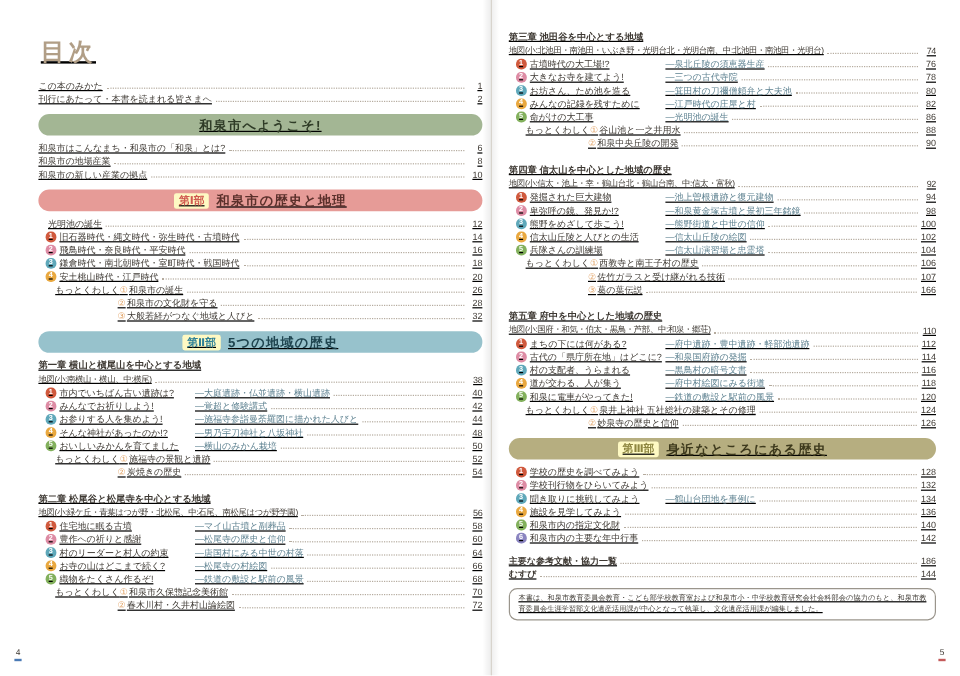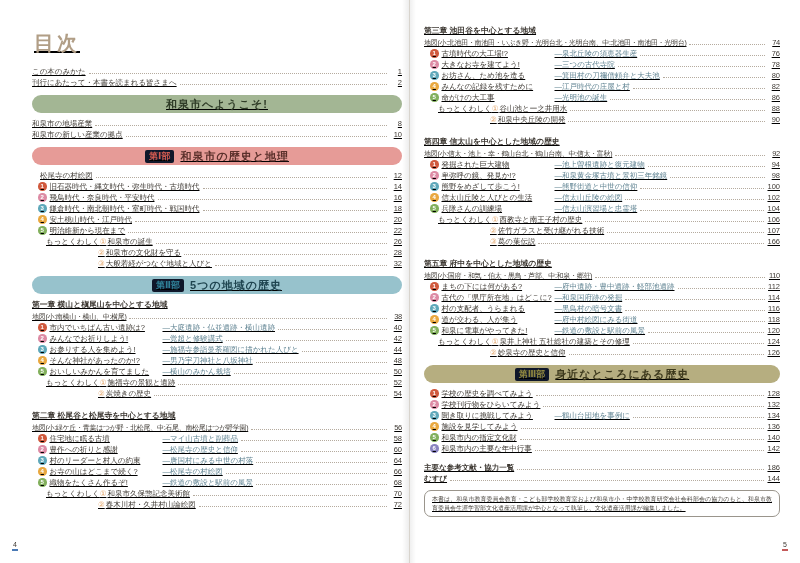--- a/index.html
+++ b/index.html
@@ -32,21 +32,21 @@
   .pg { flex:0 0 auto; min-width:12px; text-align:right; font-size:7.5px; }
 
   .ncirc { display:inline-flex; justify-content:center; align-items:center;
            width:8.5px; height:8.5px; border-radius:50%; color:#fff; font-size:6px;
            font-weight:700; margin-right:3px; flex:0 0 auto; }
   .ocirc { font-size:7.5px; margin-right:1px; flex:0 0 auto; }
   .more-pre { flex:0 0 auto; }
 
   .banner { height:18px; border-radius:9px; display:flex; align-items:center;
             justify-content:center; gap:6px; margin:7px 0 5px; }
-  .banner .part { background:#0f172a; border-radius:2px; padding:0 4px; font-weight:700;
+  .banner .part { background:#fef9c3; border-radius:2px; padding:0 4px; font-weight:700;
                   font-size:9px; line-height:13px; }
   .banner .btitle { font-weight:700; font-size:11px; letter-spacing:1px; }
 
   .chapter { font-size:7.8px; font-weight:700; color:#3e3933; height:12px;
              line-height:12px; margin-top:3px; white-space:nowrap; }
   .gap { height:8px; }
 
   .note-box { margin-top:6px; border:1px solid #9a958c; border-radius:7px;
               padding:4px 7px; font-size:6px; line-height:8.5px; color:#46423c;
               text-align:justify; }
@@ -74,35 +74,40 @@
         </div>
         <div class="row">
           <span class="lbl">刊行にあたって・本書を読まれる皆さまへ</span>
           <span class="dots"></span>
           <span class="pg">2</span>
         </div>
         <div class="banner" style="background: rgb(163, 182, 148);">
           <span class="btitle" style="color: rgb(47, 60, 39);">和泉市へようこそ!</span>
         </div>
         <div class="row">
+          <span class="lbl">和泉市はこんなまち・和泉市の「和泉」とは?</span>
+          <span class="dots"></span>
+          <span class="pg">6</span>
+        </div>
+        <div class="row">
           <span class="lbl">和泉市の地場産業</span>
           <span class="dots"></span>
           <span class="pg">8</span>
         </div>
         <div class="row">
           <span class="lbl">和泉市の新しい産業の拠点</span>
           <span class="dots"></span>
           <span class="pg">10</span>
         </div>
         <div class="banner" style="background: rgb(230, 155, 151);">
           <span class="part" style="color: rgb(208, 90, 80);">第Ⅰ部</span>
           <span class="btitle" style="color: rgb(91, 48, 43);">和泉市の歴史と地理</span>
         </div>
         <div class="row ind1">
-          <span class="lbl">松尾寺の村絵図</span>
+          <span class="lbl">光明池の誕生</span>
           <span class="dots"></span>
           <span class="pg">12</span>
         </div>
         <div class="row r-num">
           <span class="ncirc" style="background: rgb(208, 89, 61);">1</span>
           <span class="lbl">旧石器時代・縄文時代・弥生時代・古墳時代</span>
           <span class="dots"></span>
           <span class="pg">14</span>
         </div>
         <div class="row r-num">
@@ -115,26 +120,20 @@
           <span class="ncirc" style="background: rgb(95, 168, 186);">3</span>
           <span class="lbl">鎌倉時代・南北朝時代・室町時代・戦国時代</span>
           <span class="dots"></span>
           <span class="pg">18</span>
         </div>
         <div class="row r-num">
           <span class="ncirc" style="background: rgb(233, 168, 63);">4</span>
           <span class="lbl">安土桃山時代・江戸時代</span>
           <span class="dots"></span>
           <span class="pg">20</span>
-        </div>
-        <div class="row r-num">
-          <span class="ncirc" style="background: rgb(130, 176, 92);">5</span>
-          <span class="lbl">明治維新から現在まで</span>
-          <span class="dots"></span>
-          <span class="pg">22</span>
         </div>
         <div class="row r-more">
           <span class="more-pre">もっとくわしく</span>
           <span class="ocirc" style="color: rgb(226, 164, 104);">①</span>
           <span class="lbl">和泉市の誕生</span>
           <span class="dots"></span>
           <span class="pg">26</span>
         </div>
         <div class="row r-morec">
           <span class="ocirc" style="color: rgb(226, 164, 104);">②</span>

